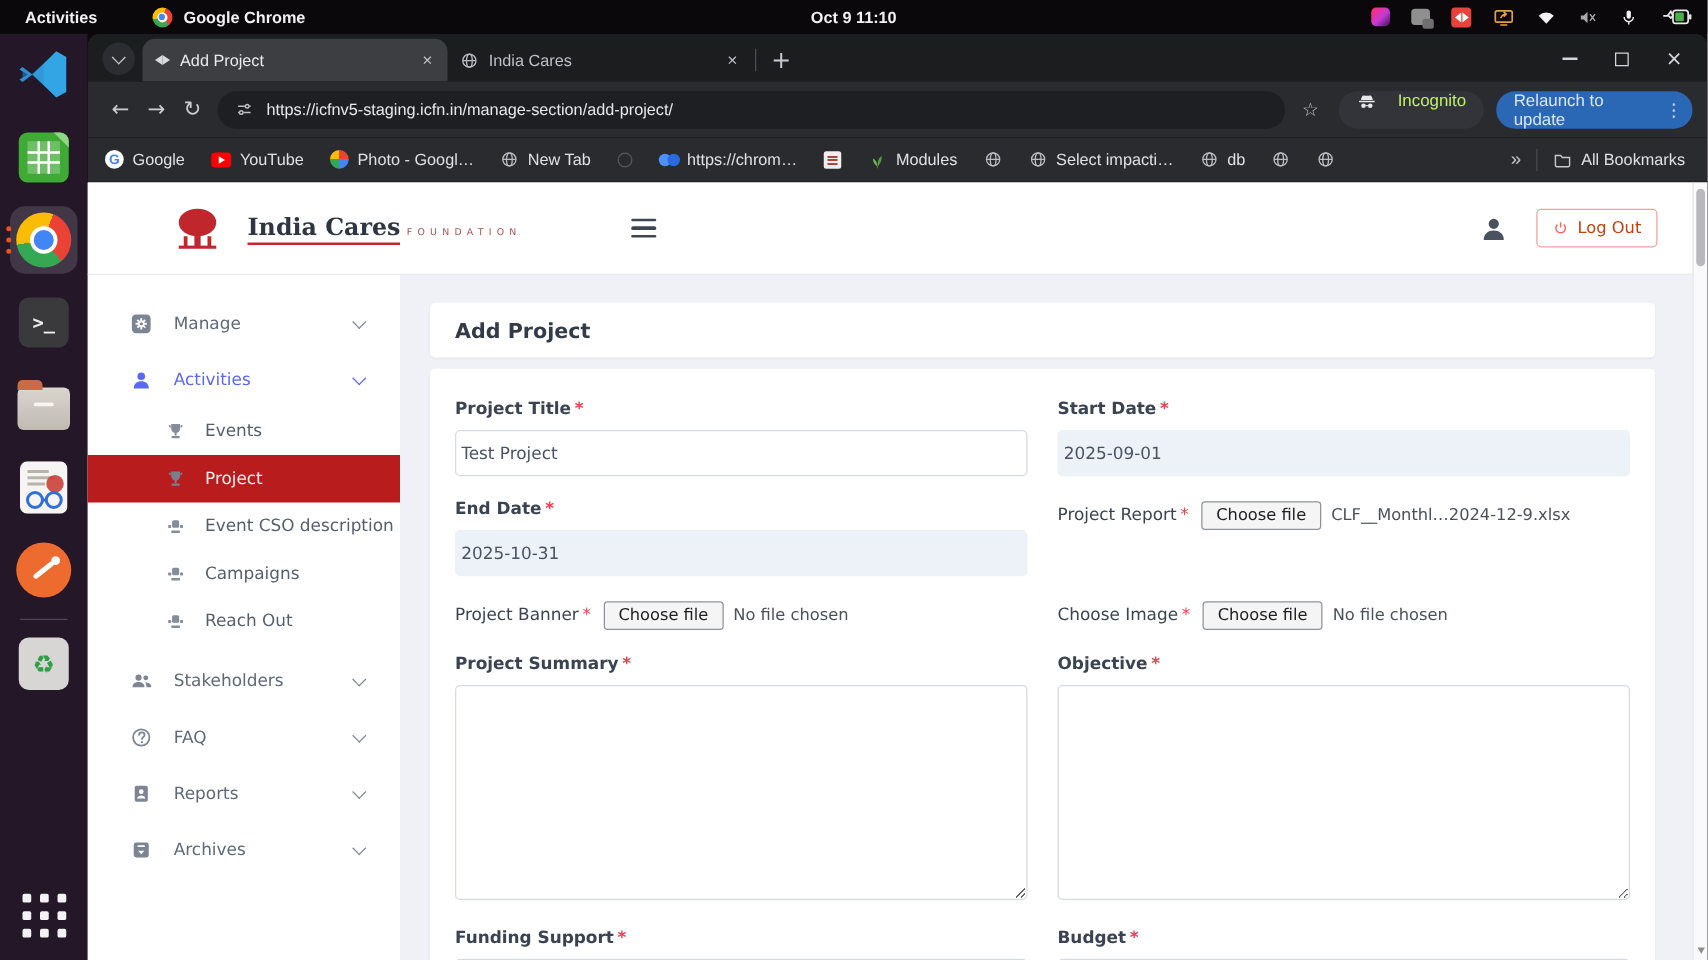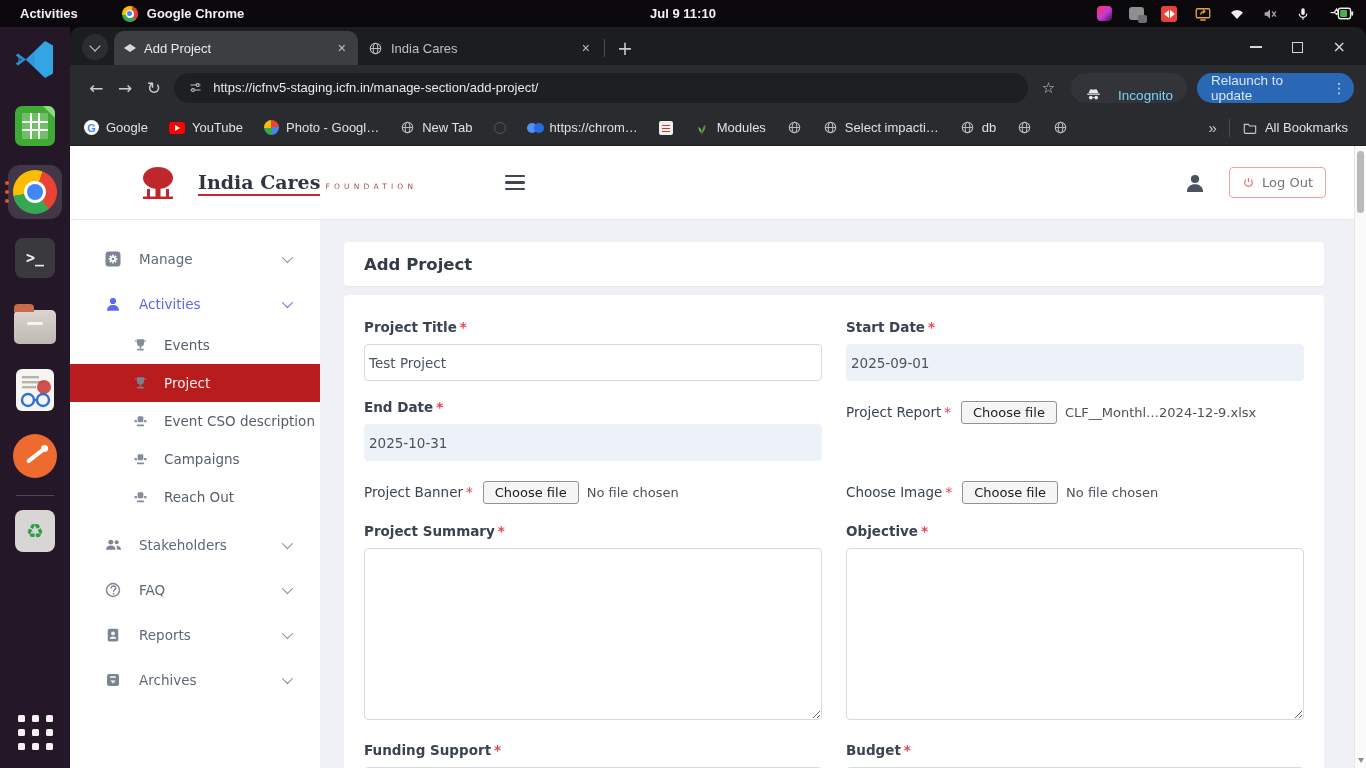--- a/index.html
+++ b/index.html
@@ -68,21 +68,21 @@
   .newtab{font-size:19px;color:#c6cacf;margin:0 0 7px 12px;line-height:1}
   .win-controls{margin-left:auto;margin-right:20px;display:flex;align-items:center;gap:30px;margin-bottom:10px}
   .wc-min{width:12px;height:2px;background:#d4d6d9}
   .wc-restore{width:9px;height:9px;border:1.6px solid #d4d6d9;position:relative}
   .wc-restore::before{content:"";position:absolute;left:2px;bottom:2px;width:9px;height:9px;border:1.6px solid #d4d6d9;border-right:none;border-bottom:none;background:transparent;transform:translate(-4px,4px);border-left:none;border-top:none}
   .wc-close{color:#d4d6d9;font-size:16px;line-height:1}
   .toolbar{height:45px;background:#2a2b2e;display:flex;align-items:center;padding:0 12px}
   .nav-btn{width:30px;text-align:center;color:#c9ccd1;font-size:17px}
   .omnibox{width:862px;height:30px;margin-left:6px;border-radius:15px;background:#1e1f22;display:flex;align-items:center;padding:0 14px;color:#e6e8eb;font:13px "Liberation Sans",sans-serif;gap:10px}
   .star{color:#c3c7cc;font-size:15px;margin:0 16px 0 14px}
-  .incog-pill{height:30px;border-radius:15px;background:#33343a;display:flex;align-items:flex-end;gap:16px;padding:0 14px;color:#7dd3fc;font:13.5px "Liberation Sans",sans-serif}
+  .incog-pill{height:30px;border-radius:15px;background:#33343a;display:flex;align-items:flex-start;gap:16px;padding:0 14px;color:#bef264;font:13.5px "Liberation Sans",sans-serif}
   .relaunch{height:30px;border-radius:15px;background:#2a67b4;display:flex;align-items:center;gap:10px;padding:0 8px 0 14px;color:#d9e7ff;font:13.5px "Liberation Sans",sans-serif;margin-left:10px}
   .relaunch .dots{color:#cfe0fa;font-size:14px}
   .bookmarksbar{height:35px;background:#2a2b2e;display:flex;align-items:center;padding:0 14px;border-bottom:1px solid #202124;font:13px "Liberation Sans",sans-serif;color:#dee1e5}
   .bm{display:flex;align-items:center;gap:7px;margin-right:21px;white-space:nowrap}
   .bm-ico-g{width:15px;height:15px;border-radius:50%;background:#fff;color:#4285f4;font:700 11px "Liberation Sans",sans-serif;display:flex;align-items:center;justify-content:center}
   .bm-ico-yt{width:16px;height:12px;border-radius:3px;background:#f00;position:relative}
   .bm-ico-yt::after{content:"";position:absolute;left:6px;top:3px;border-style:solid;border-width:3px 0 3px 5px;border-color:transparent transparent transparent #fff}
   .bm-ico-photos{width:15px;height:15px;border-radius:50%;background:conic-gradient(#ea4335 0 90deg,#4285f4 0 180deg,#34a853 0 270deg,#fbbc05 0 360deg)}
   .bm-ico-dot{width:10px;height:10px;border-radius:50%;border:1.5px solid #54575c}
   .bm-ico-link{width:16px;height:10px;position:relative}
@@ -96,21 +96,21 @@
   
   .page{flex:1;display:flex;background:#f0f1f6;position:relative;min-height:0}
   .app{flex:1;display:flex;flex-direction:column;min-width:0}
   .appheader{height:73px;background:#fff;border-bottom:1px solid #e9eaef;display:flex;align-items:center;flex:0 0 auto}
   .logo{display:flex;align-items:center;gap:20px;margin-left:68px}
   .logo-text .lt1{font:700 19px "DejaVu Serif",serif;color:#2e3642;border-bottom:2px solid #c4292e;padding-bottom:1px;line-height:1.1}
   .logo-text .lt2{font-size:7.5px;letter-spacing:4.2px;color:#a8514c;text-align:center;margin-top:2px}
   .hamburger{margin-left:88px;display:flex;flex-direction:column;gap:4px}
   .hamburger i{width:20px;height:2.6px;background:#3e4654;border-radius:2px}
   .hdr-right{margin-left:auto;display:flex;align-items:center;margin-right:28px;gap:22px}
-  .logout{display:flex;align-items:center;gap:7px;border:1px solid #f3a19d;color:#737373;background:#fff;border-radius:4px;padding:7px 12px;font:13px "DejaVu Sans",sans-serif}
+  .logout{display:flex;align-items:center;gap:7px;border:1px solid #f3a19d;color:#c2410c;background:#fff;border-radius:4px;padding:7px 12px;font:13px "DejaVu Sans",sans-serif}
   .appbody{flex:1;display:flex;min-height:0}
   
   .sidebar{width:250px;background:#fff;padding-top:16px;flex:0 0 auto}
   .snav{display:flex;flex-direction:column}
   .sit{height:45px;display:flex;align-items:center;padding-left:33px;color:#5d6878;font-size:13.5px}
   .sit .s-ico{width:20px;margin-right:16px;color:#7d8594;display:flex;justify-content:center}
   .sit .s-chev{margin-left:auto;margin-right:30px;width:7px;height:7px;border-right:1.6px solid #7e8696;border-bottom:1.6px solid #7e8696;transform:rotate(45deg) translateY(-2px)}
   .sit.blue, .sit.blue .s-ico{color:#5b68f0}
   .sit.blue .s-chev{border-color:#5b68f0}
   .sub{height:38px;display:flex;align-items:center;padding-left:60px;color:#565e6c;font-size:13.5px}
@@ -258,21 +258,21 @@
       </symbol>
   </defs>
 </svg>
 
 <div class="topbar">
   <span class="tb-activities">Activities</span>
   <span class="tb-app">
     <span class="chrome-mini"></span>
     <span>Google Chrome</span>
   </span>
-  <span class="tb-clock">Jul 9 11:10</span>
+  <span class="tb-clock">Oct 9 11:10</span>
   <span class="tb-right">
     <span class="ico-prism"></span>
     <span class="ico-chat"></span>
     <span class="ico-anydesk">
         <i class="l"></i>
         <i class="r"></i>
       </span>
     <svg width="18" height="18" style="color:#e2a33c">
         <use href="#i-screenshare"></use>
       </svg>

